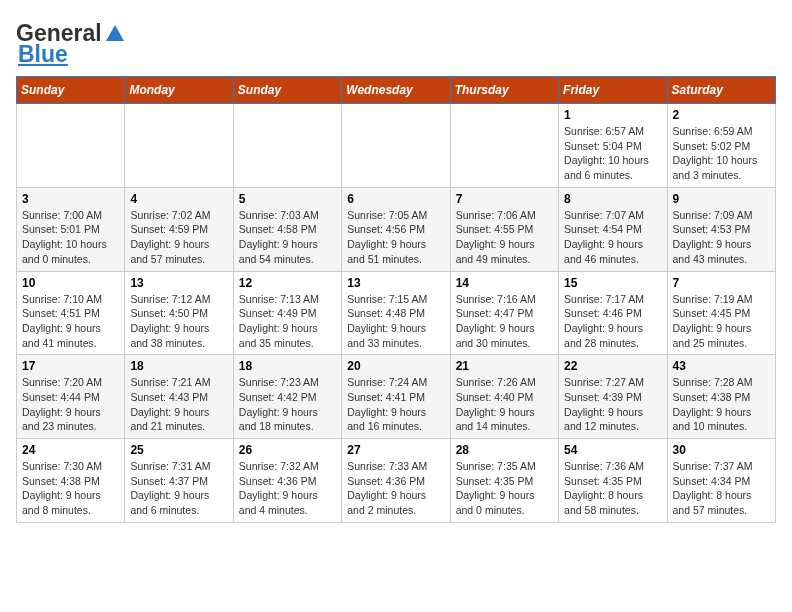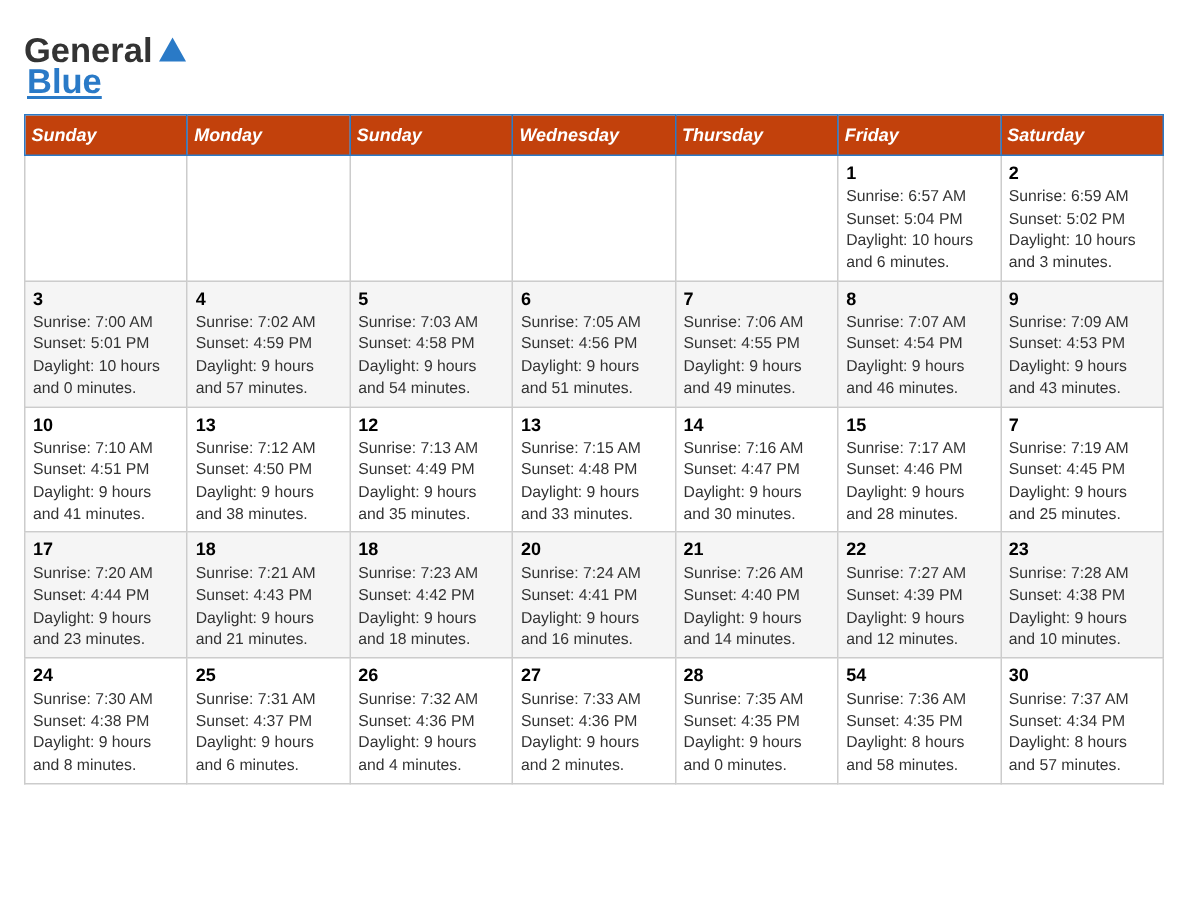--- a/index.html
+++ b/index.html
@@ -201,21 +201,21 @@
         </td>
         <td>
           <div class="day-number">21</div>
           <div class="day-info">Sunrise: 7:26 AM<br>Sunset: 4:40 PM<br>Daylight: 9 hours and 14 minutes.</div>
         </td>
         <td>
           <div class="day-number">22</div>
           <div class="day-info">Sunrise: 7:27 AM<br>Sunset: 4:39 PM<br>Daylight: 9 hours and 12 minutes.</div>
         </td>
         <td>
-          <div class="day-number">23</div>
+          <div class="day-number">43</div>
           <div class="day-info">Sunrise: 7:28 AM<br>Sunset: 4:38 PM<br>Daylight: 9 hours and 10 minutes.</div>
         </td>
       </tr>
       <tr>
         <td>
           <div class="day-number">24</div>
           <div class="day-info">Sunrise: 7:30 AM<br>Sunset: 4:38 PM<br>Daylight: 9 hours and 8 minutes.</div>
         </td>
         <td>
           <div class="day-number">25</div>

